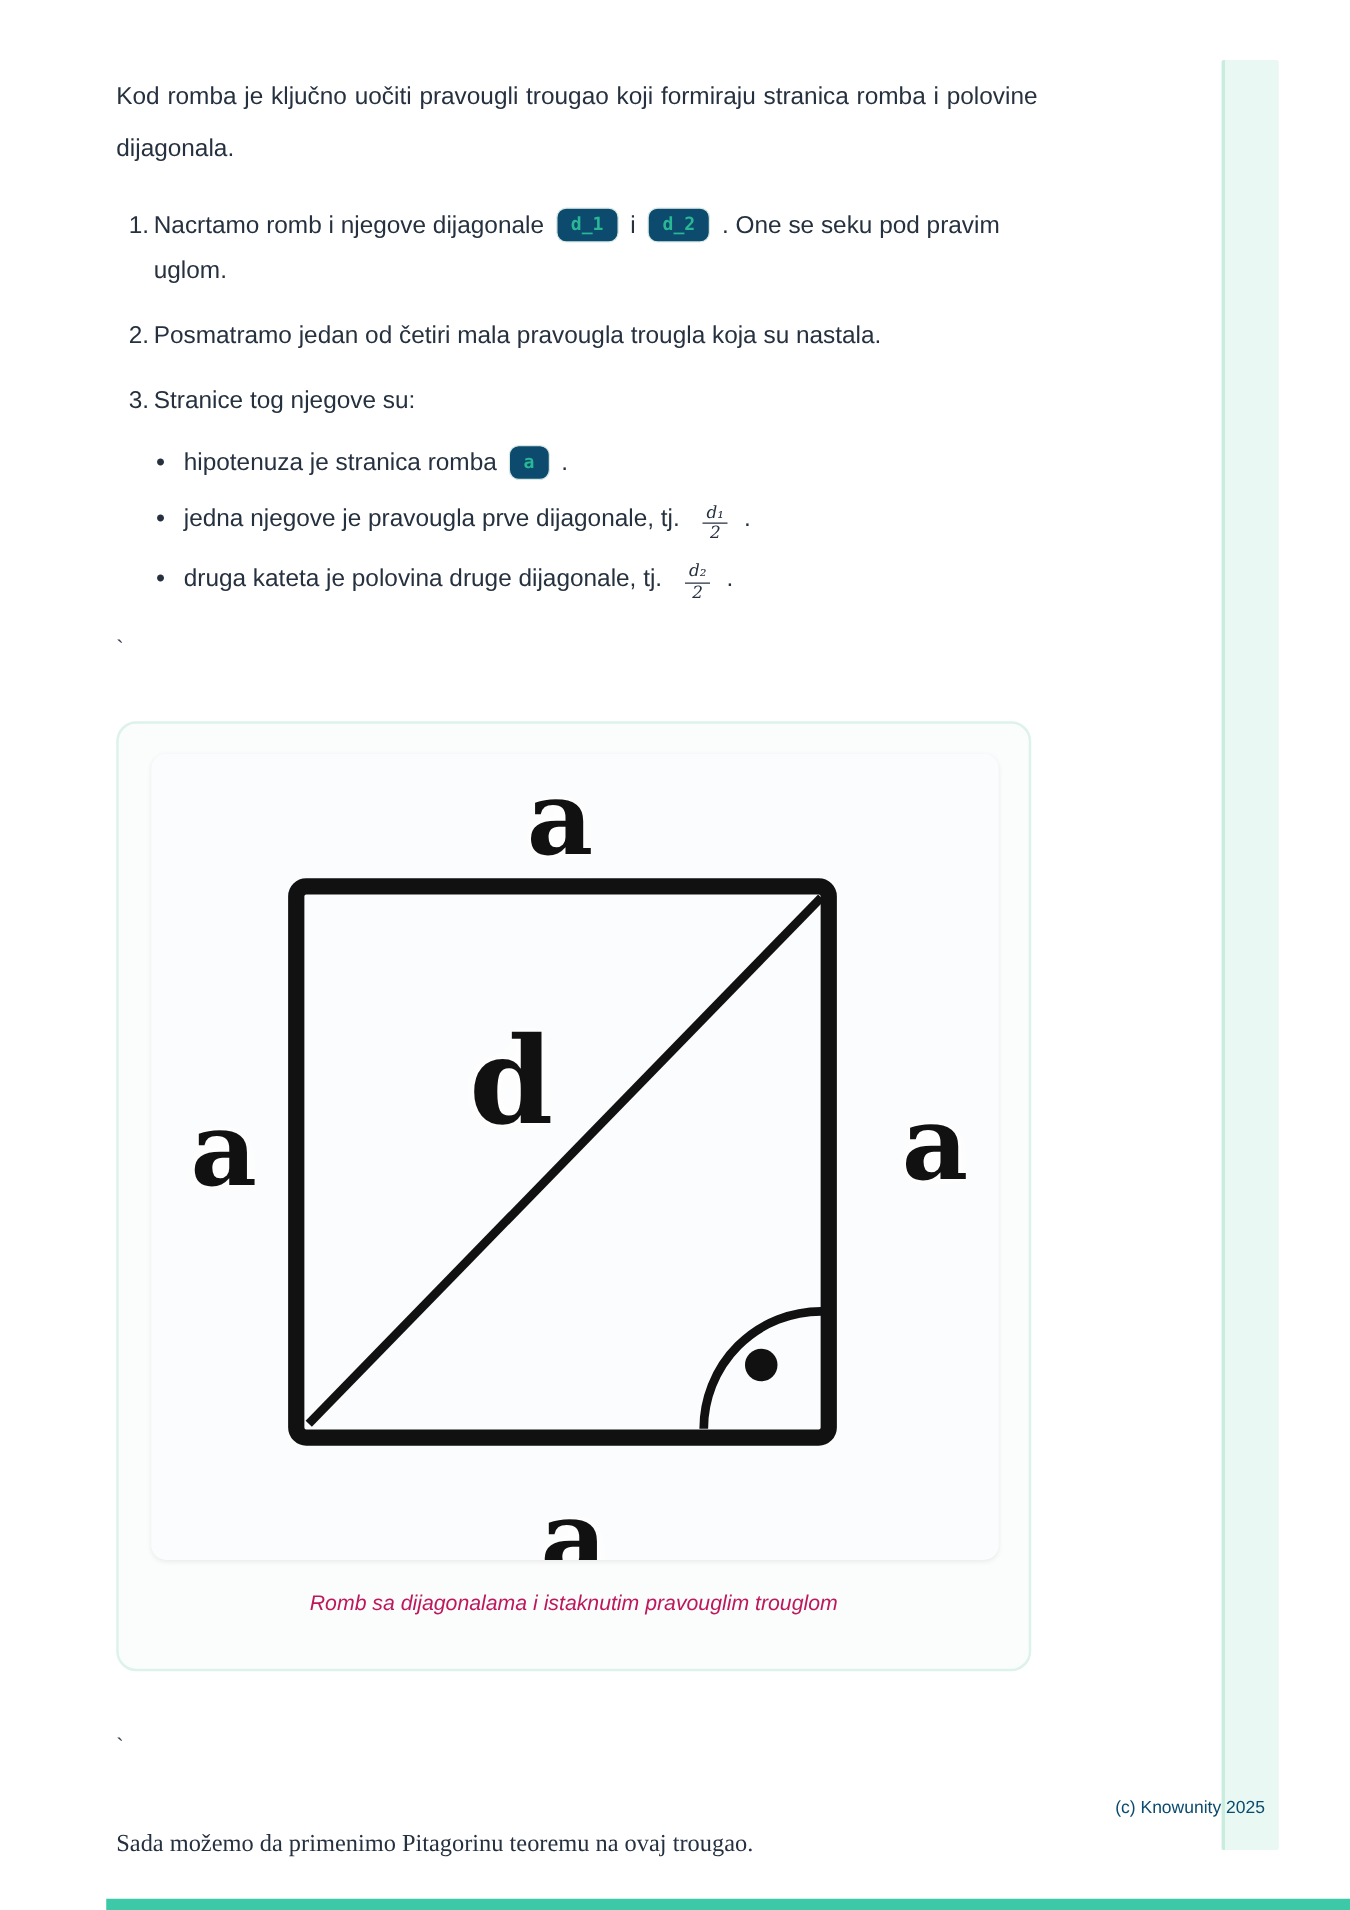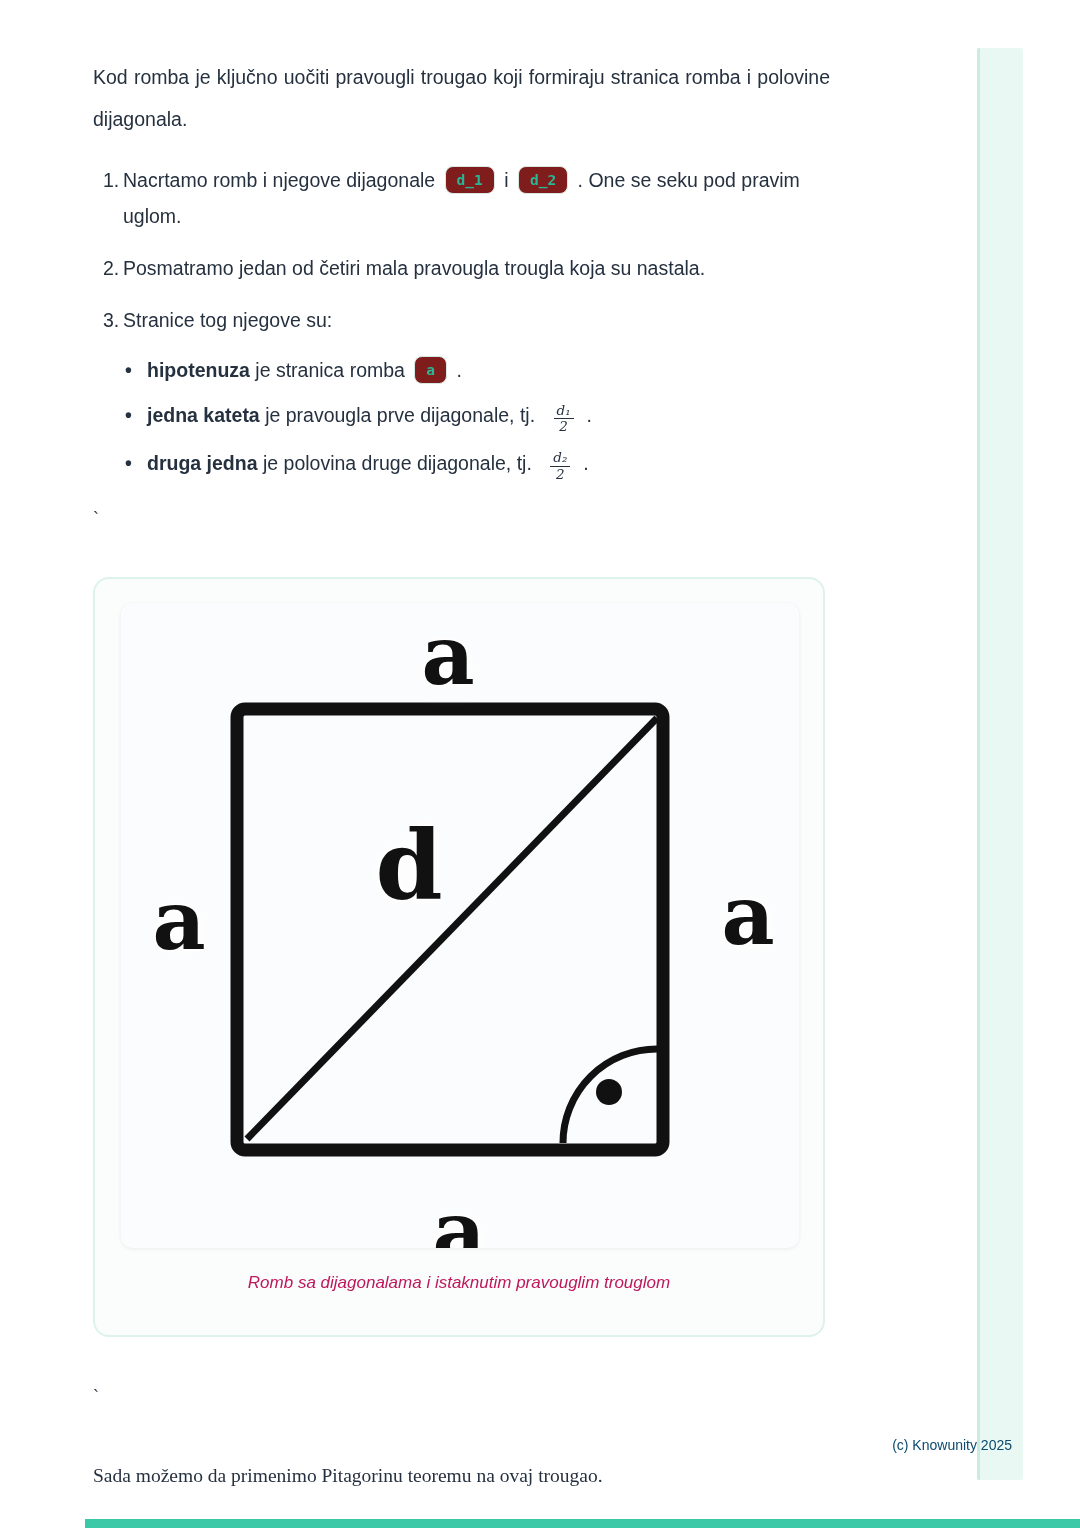--- a/index.html
+++ b/index.html
@@ -17,27 +17,27 @@
 
   .para { font-size:19.5px; line-height:42px; text-align:justify; color:#263140; }
   .para.outro { text-align:left; }
 
   .olist { margin-top:22px; }
   .olist-item { display:flex; font-size:19.5px; line-height:36px; margin-bottom:16px; }
   .olist-num { width:30px; flex:none; text-align:left; padding-left:10px; }
   .olist-body { flex:1; }
 
   .chip { display:inline-block; font-family:"DejaVu Sans Mono", monospace; font-size:14.5px;
-          font-weight:bold; color:#2ab795; background:#7f1d1d; border:1px solid #d7e9e2;
+          font-weight:bold; color:#2ab795; background:#0c4a6e; border:1px solid #d7e9e2;
           border-radius:8px; padding:3px 11px; line-height:20px; vertical-align:2px; margin:0 4px; }
 
   .bullets { margin-top:4px; padding-left:32px; }
   .bullet-item { display:flex; font-size:19.5px; line-height:32px; margin-bottom:13px; }
   .bullet-dot { width:22px; flex:none; font-weight:bold; }
-  .bold { font-weight:bold; }
+  .bold { font-weight:normal; }
 
   .frac { display:inline-block; vertical-align:-9px; text-align:center;
           font-family:"DejaVu Serif", serif; font-style:italic; line-height:1; margin:0 13px; }
   .frac-top { display:block; font-size:13.5px; padding:0 3px 1px; border-bottom:1.5px solid #263140; }
   .frac-bot { display:block; font-size:13.5px; padding-top:1px; }
 
   .stray-tick { font-size:18px; color:#374151; margin-top:28px; height:24px; }
 
   
   .figure-card { position:relative; margin-top:44px; width:732px; height:760px;
@@ -106,30 +106,30 @@
             <span class="bold">hipotenuza</span>
             <span>je stranica romba</span>
             <span class="chip">a</span>
             <span>.</span>
           </span>
         </div>
 
         <div class="bullet-item">
           <span class="bullet-dot">•</span>
           <span>
-            <span class="bold">jedna kateta</span>
+            <span class="bold">jedna njegove</span>
             <span>je pravougla prve dijagonale, tj.</span>
             <span class="frac"><span class="frac-top">d₁</span><span class="frac-bot">2</span></span><span>.</span>
           </span>
         </div>
 
         <div class="bullet-item">
           <span class="bullet-dot">•</span>
           <span>
-            <span class="bold">druga jedna</span>
+            <span class="bold">druga kateta</span>
             <span>je polovina druge dijagonale, tj.</span>
             <span class="frac"><span class="frac-top">d₂</span><span class="frac-bot">2</span></span><span>.</span>
           </span>
         </div>
 
       </div>
     </div>
 
     <div class="stray-tick">`</div>
 

